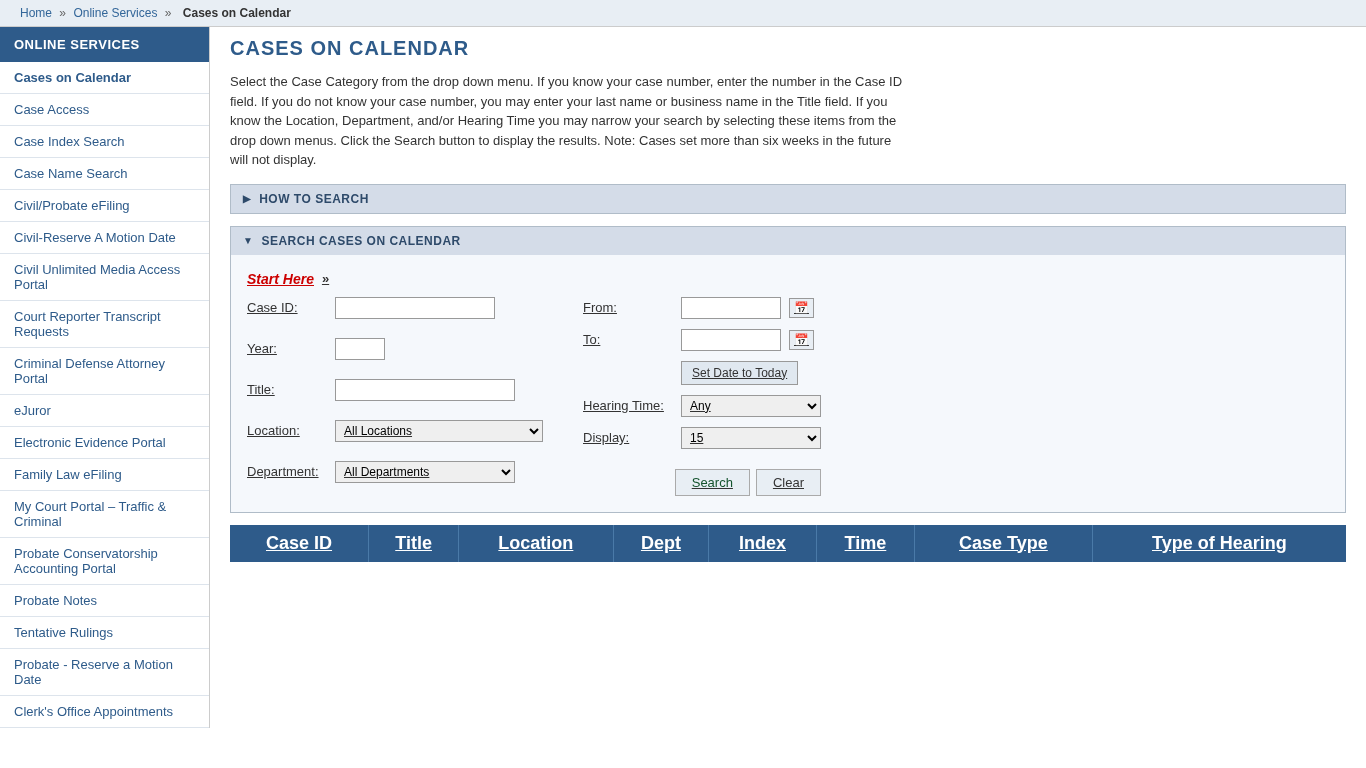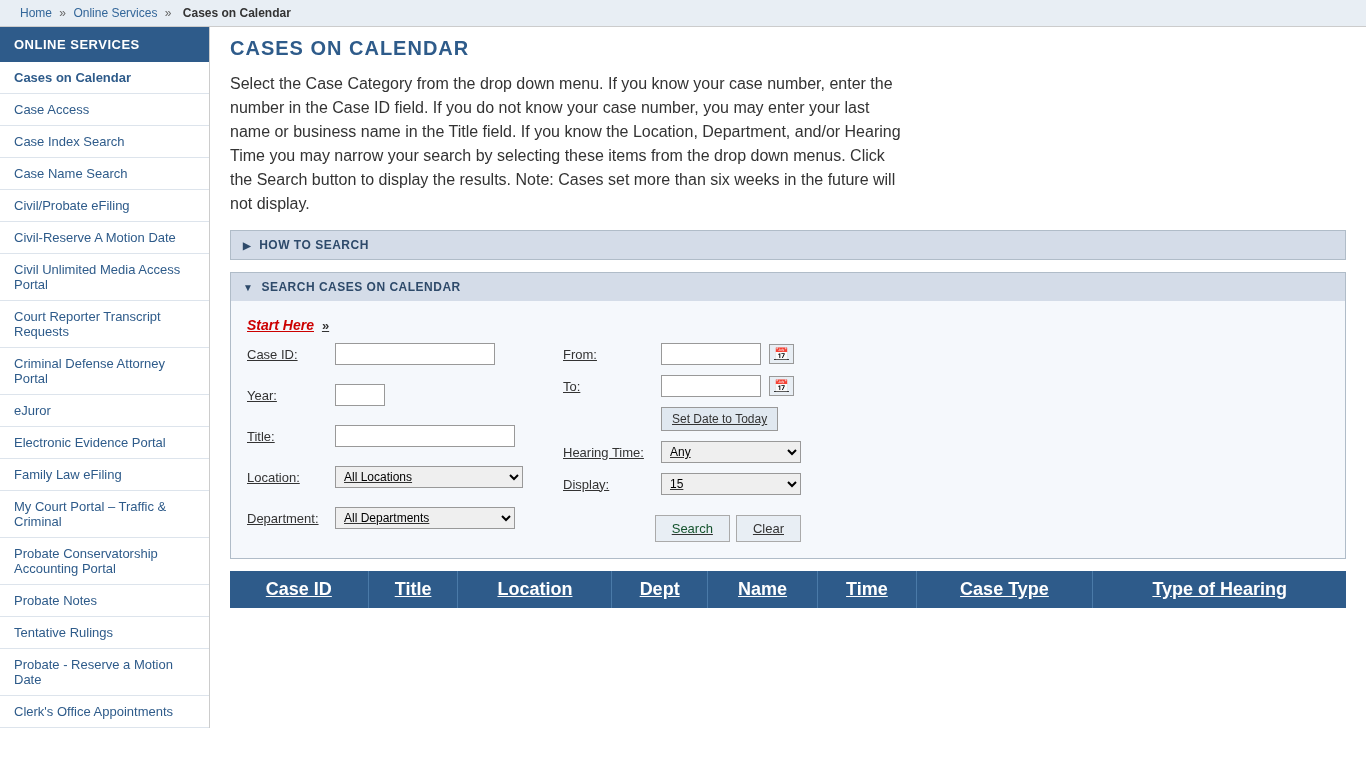--- a/index.html
+++ b/index.html
@@ -60,21 +60,21 @@
     .page-title {
       font-size: 20px;
       font-weight: bold;
       color: #2e5b8a;
       letter-spacing: 1px;
       margin-bottom: 12px;
       text-transform: uppercase;
     }
 
     .description {
-      font-size: 16px;
+      font-size: 13px;
       color: #333;
       line-height: 1.5;
       margin-bottom: 14px;
       max-width: 680px;
     }
 
     
     .panel {
       border: 1px solid #b0bcc8;
       margin-bottom: 12px;
@@ -122,21 +122,21 @@
     }
     .form-row select {
       border: 1px solid #999;
       padding: 2px 4px;
       font-size: 12px;
       height: 22px;
     }
     .case-id-input { width: 160px; }
     .year-input { width: 50px; }
     .title-input { width: 180px; }
-    .location-select { width: 188px; }
+    .location-select { width: 208px; }
     .dept-select { width: 180px; }
 
     .start-here {
       display: flex;
       align-items: center;
       gap: 8px;
       margin-bottom: 10px;
     }
     .start-label {
       font-size: 14px;
@@ -357,21 +357,21 @@
       </div>
     </div>
 
     <table class="results-table">
       <thead>
         <tr>
           <th>Case ID</th>
           <th>Title</th>
           <th>Location</th>
           <th>Dept</th>
-          <th>Name</th>
+          <th>Index</th>
           <th>Time</th>
           <th>Case Type</th>
           <th>Type of Hearing</th>
         </tr>
       </thead>
       <tbody>
       </tbody>
     </table>
   </main>
 </div>

